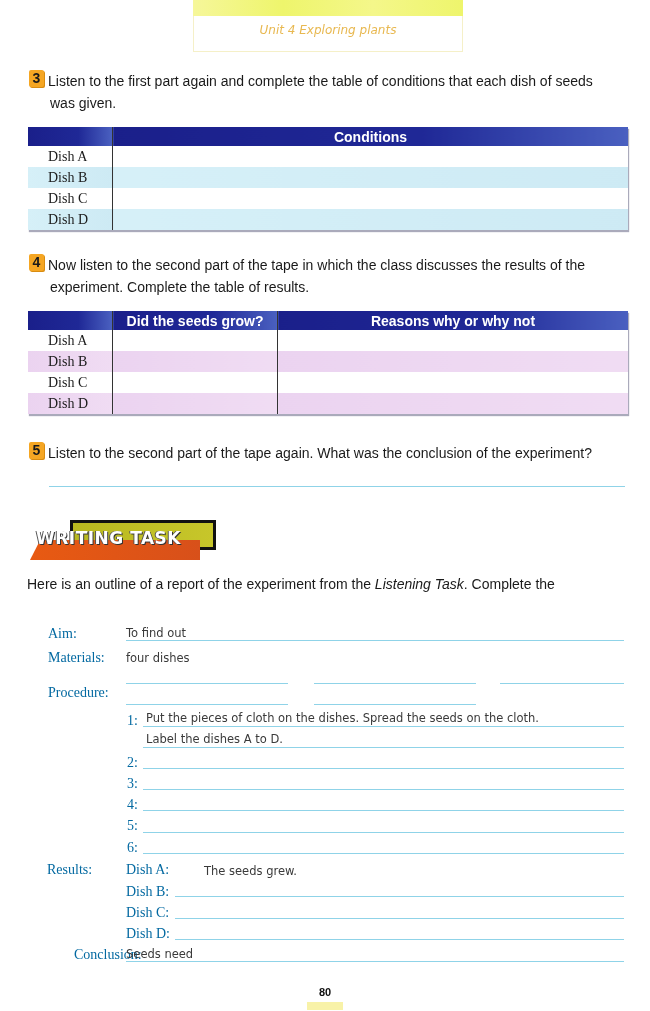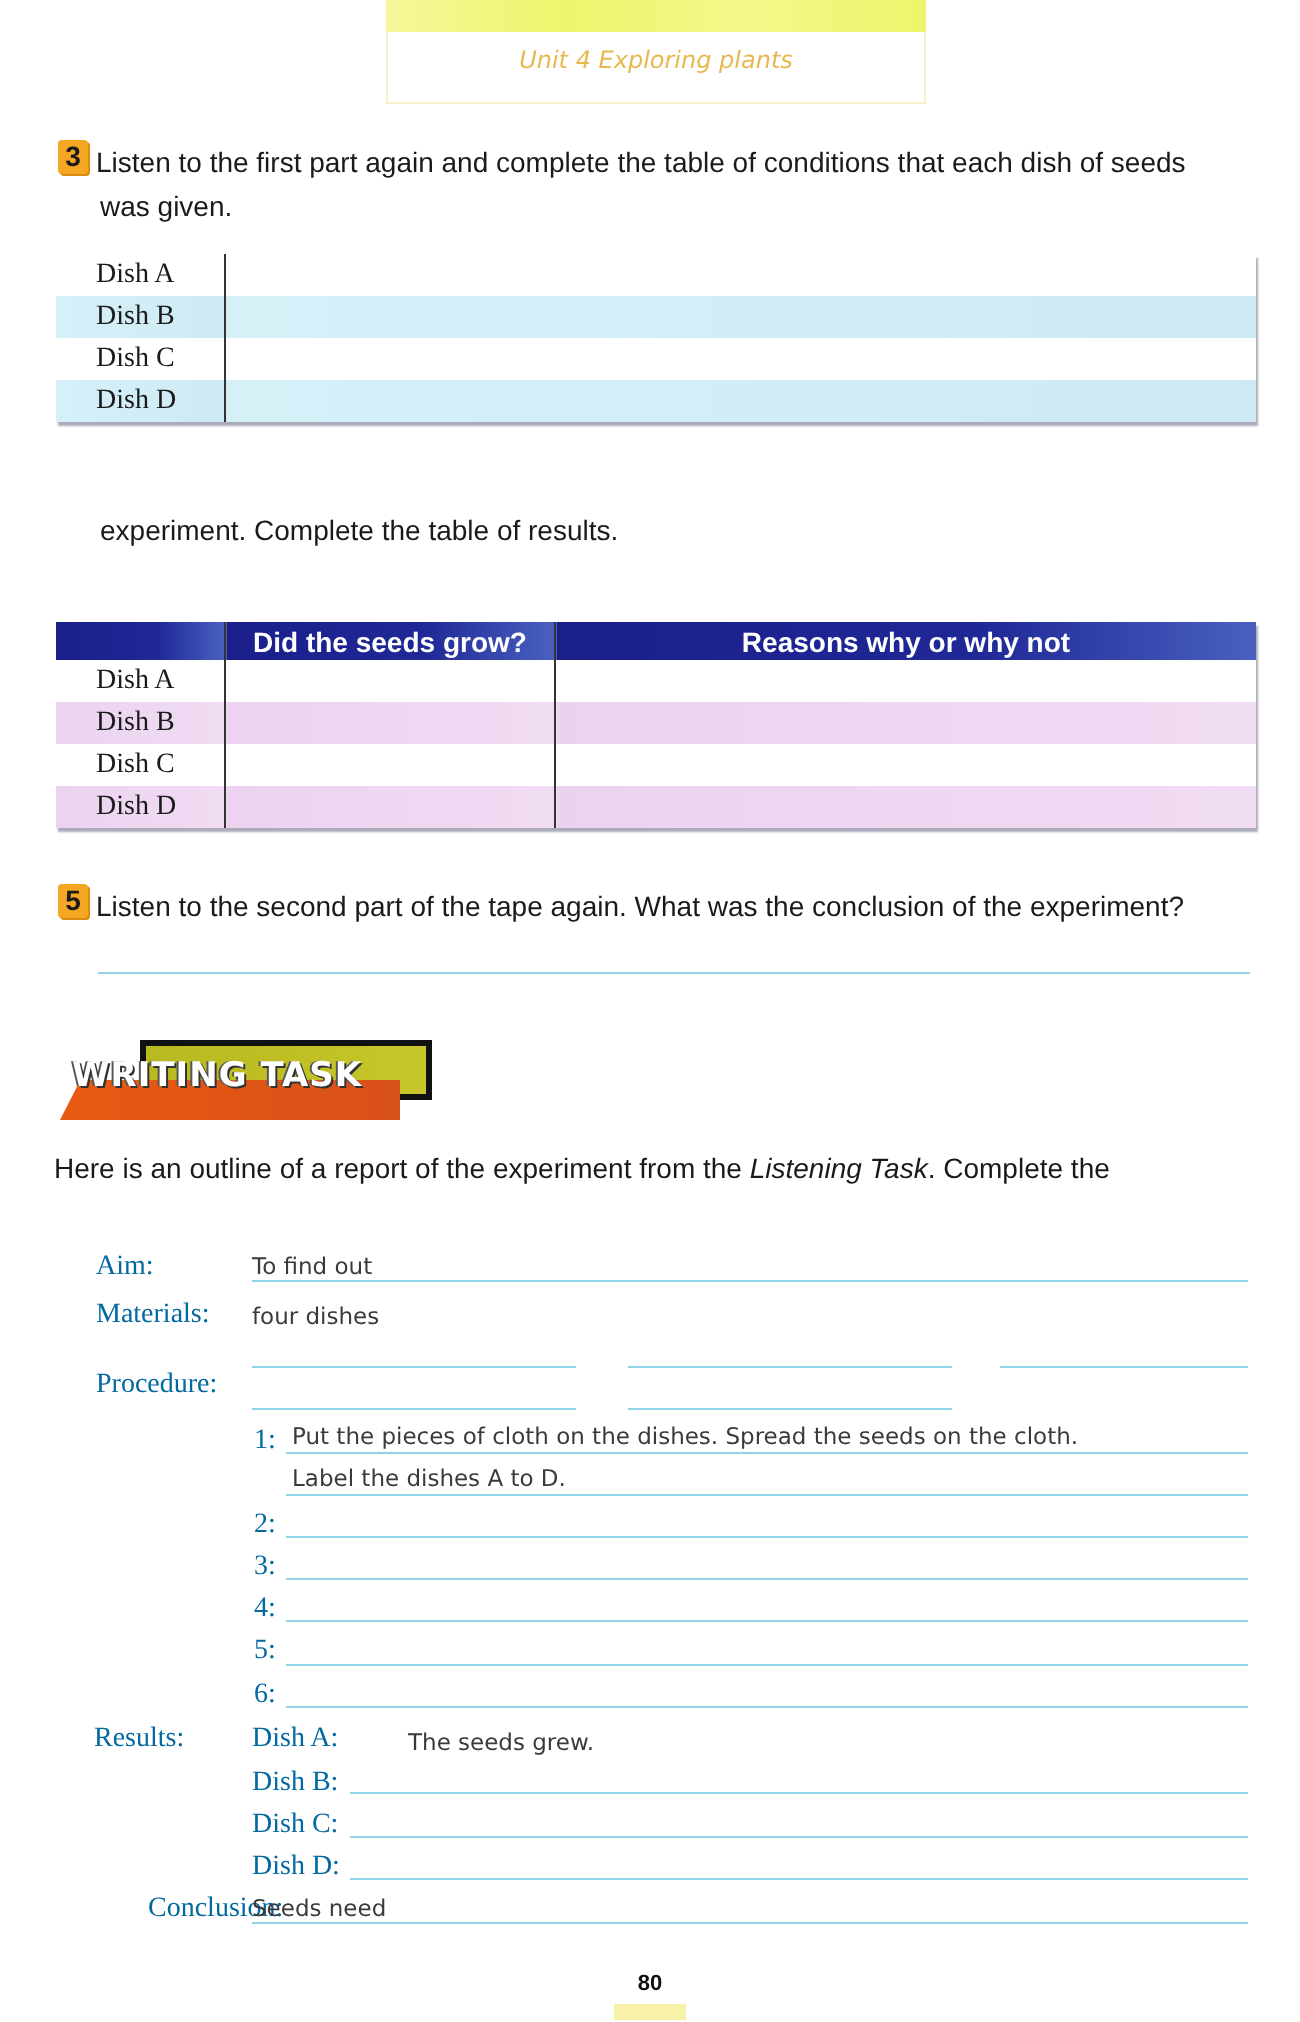--- a/index.html
+++ b/index.html
@@ -39,40 +39,45 @@
   <span class="header-text">Unit 4 Exploring plants</span>
 </div>
 
 <div class="abs instr" style="left:29px; top:70px; width:610px;">
   <div><span class="num-badge">3</span><span>Listen to the first part again and complete the table of conditions that each dish of seeds</span></div>
   <div class="indent">was given.</div>
 </div>
 
 <table class="grid t1" style="left:28px; top:127px; width:600px;">
   <tbody>
+      <tr>
+    <th class="lblh" style="width:84px;"></th>
+    <th>Conditions</th>
+  </tr>
   <tr>
     <td class="lbl">Dish A</td>
     <td></td>
   </tr>
   <tr class="alt">
     <td class="lbl">Dish B</td>
     <td></td>
   </tr>
   <tr>
     <td class="lbl">Dish C</td>
     <td></td>
   </tr>
   <tr class="alt">
     <td class="lbl">Dish D</td>
     <td></td>
   </tr>
 </tbody>
   </table>
 
 <div class="abs instr" style="left:29px; top:254px; width:610px;">
+  <div><span class="num-badge">4</span><span>Now listen to the second part of the tape in which the class discusses the results of the</span></div>
   <div class="indent">experiment. Complete the table of results.</div>
 </div>
 
 <table class="grid t2" style="left:28px; top:311px; width:600px;">
   <tbody>
       <tr>
     <th class="lblh" style="width:84px;"></th>
     <th class="lblh" style="width:164px;">Did the seeds grow?</th>
     <th>Reasons why or why not</th>
   </tr>

